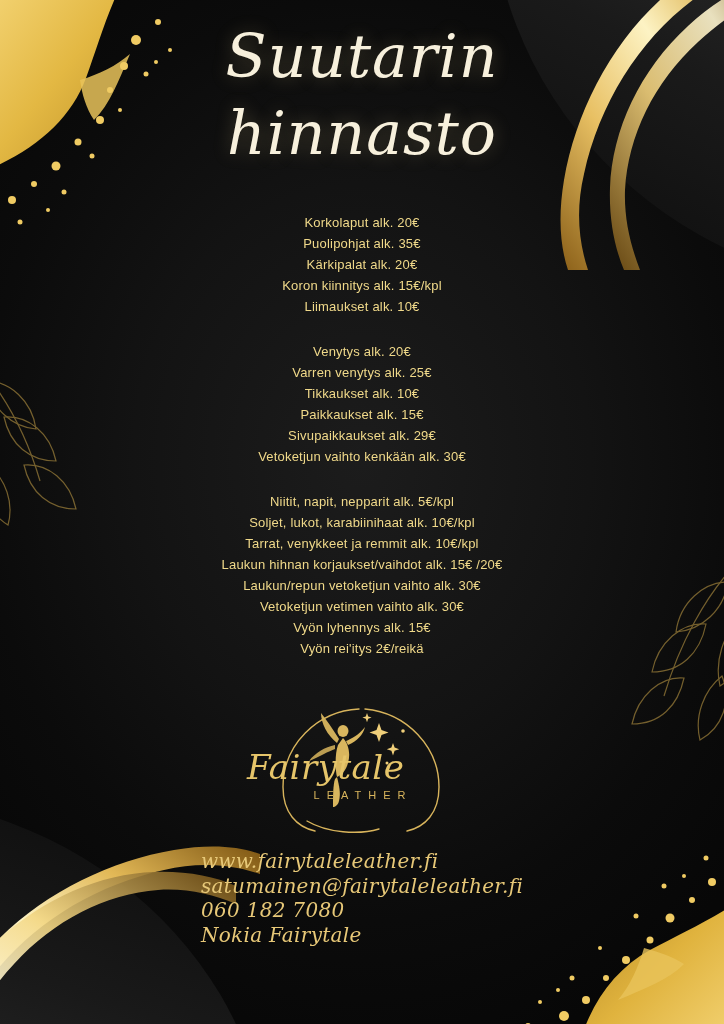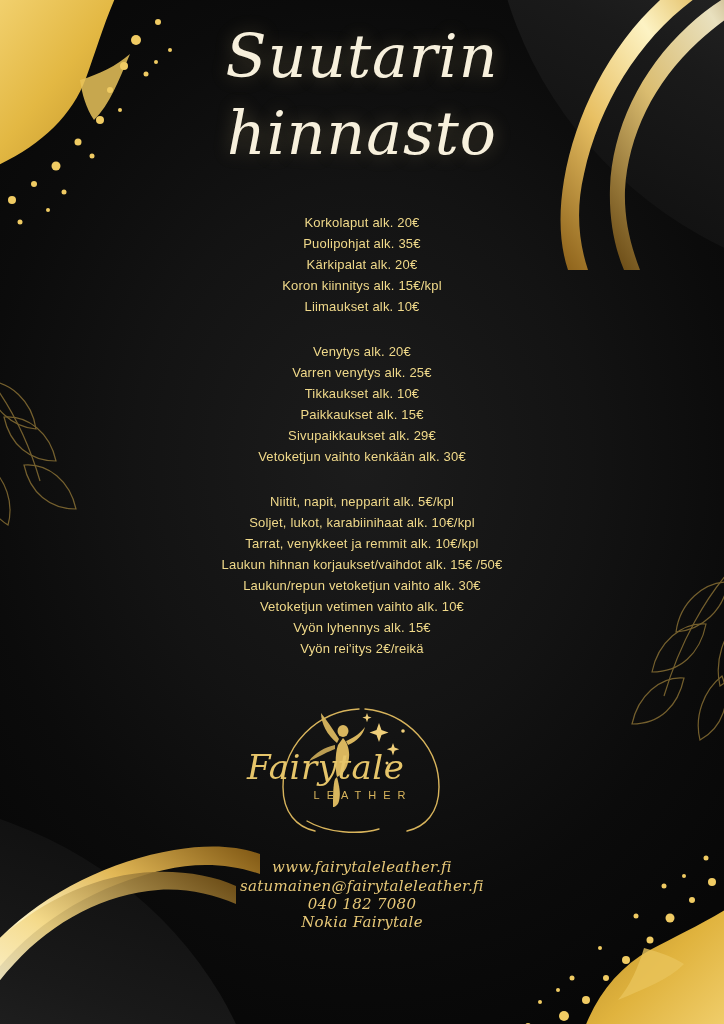--- a/index.html
+++ b/index.html
@@ -102,25 +102,24 @@
   .logo-sub {
     position:absolute; left:2px; right:0; top:88px;
     text-align:center;
     font-size:11px;
     letter-spacing:7px;
     color:#d8b45c;
   }
 
   
   .footer {
-    margin-top:22px;
-    text-align:center;
+    margin-top:13px;
     font-family:"DejaVu Serif", serif;
     font-style:italic;
-    font-size:15px;
+    font-size:20px;
     line-height:1.22;
     color:#e7c878;
     letter-spacing:.3px;
   }
   .footer div { white-space:nowrap; }
 </style>
 </head>
 <body>
 
 <div id="poster">
@@ -289,23 +288,23 @@
         <div class="row">Tikkaukset alk. 10€</div>
         <div class="row">Paikkaukset alk. 15€</div>
         <div class="row">Sivupaikkaukset alk. 29€</div>
         <div class="row">Vetoketjun vaihto kenkään alk. 30€</div>
       </div>
 
       <div class="group">
         <div class="row">Niitit, napit, nepparit alk. 5€/kpl</div>
         <div class="row">Soljet, lukot, karabiinihaat alk. 10€/kpl</div>
         <div class="row">Tarrat, venykkeet ja remmit alk. 10€/kpl</div>
-        <div class="row">Laukun hihnan korjaukset/vaihdot alk. 15€ /50€</div>
+        <div class="row">Laukun hihnan korjaukset/vaihdot alk. 15€ /20€</div>
         <div class="row">Laukun/repun vetoketjun vaihto alk. 30€</div>
-        <div class="row">Vetoketjun vetimen vaihto alk. 10€</div>
+        <div class="row">Vetoketjun vetimen vaihto alk. 30€</div>
         <div class="row">Vyön lyhennys alk. 15€</div>
         <div class="row">Vyön rei'itys 2€/reikä</div>
       </div>
 
     </div>
 
     <div class="logo-wrap">
       <svg width="230" height="135" viewBox="0 0 230 135" style="position:absolute;inset:0;">
         <g fill="none" stroke="#d8b45c" stroke-width="1.4">
 
@@ -331,18 +330,18 @@
           <circle cx="140" cy="62" r="1.5"></circle>
         </g>
       </svg>
       <div class="logo-word">Fairytale</div>
       <div class="logo-sub">LEATHER</div>
     </div>
 
     <div class="footer">
       <div>www.fairytaleleather.fi</div>
       <div>satumainen@fairytaleleather.fi</div>
-      <div>040 182 7080</div>
+      <div>060 182 7080</div>
       <div>Nokia  Fairytale</div>
     </div>
 
   </div>
 </div>
 
 </body></html>

